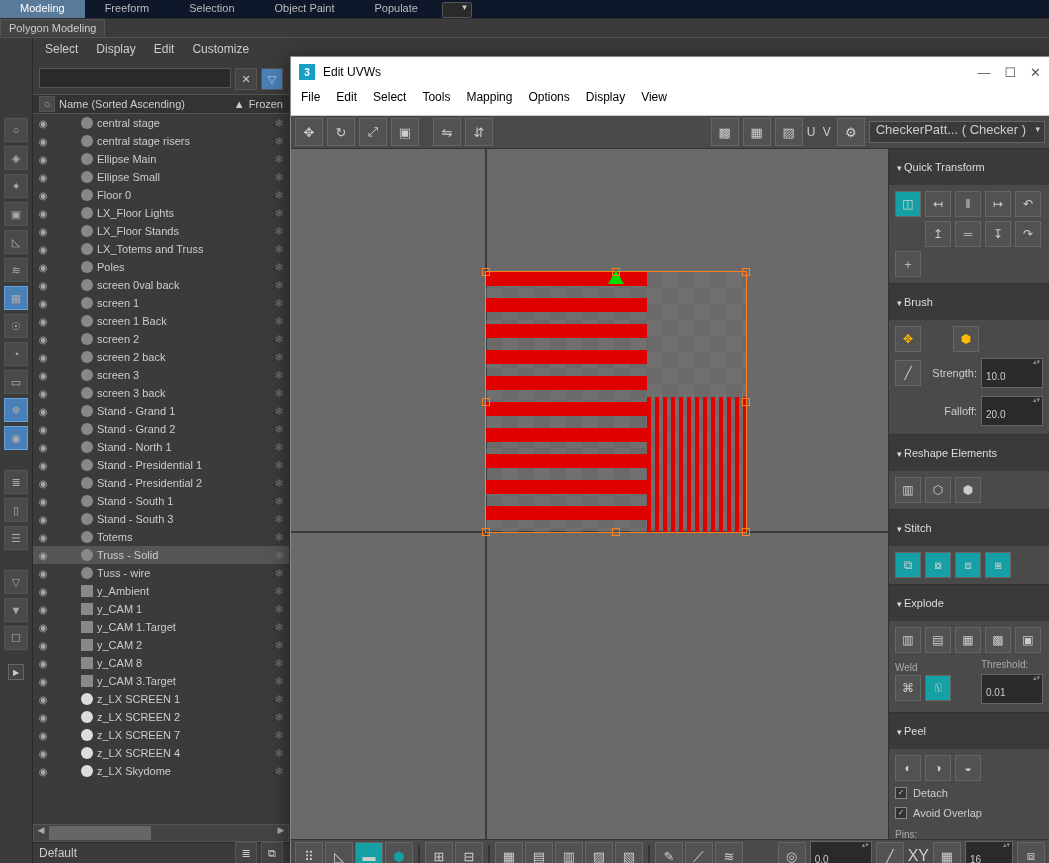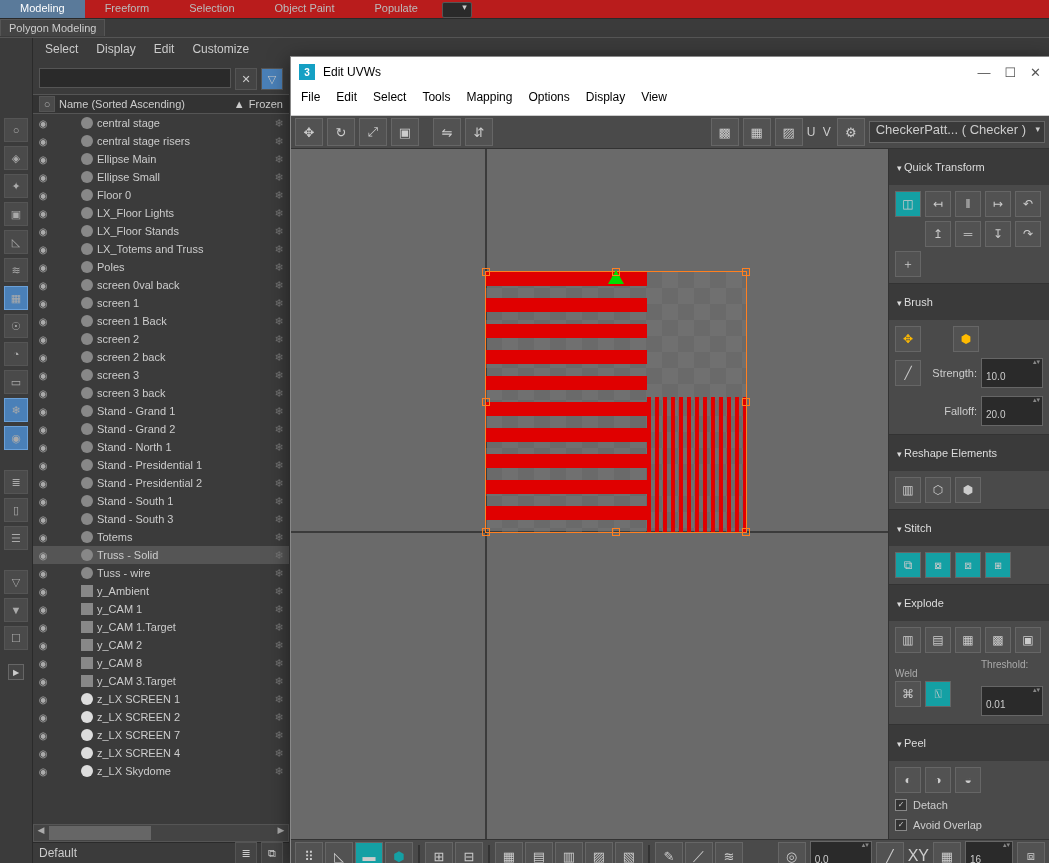--- a/index.html
+++ b/index.html
@@ -1,16 +1,16 @@
 <!DOCTYPE html>
 <html><head>
 <meta charset="utf-8">
 <style>
 html,body{margin:0;padding:0;width:1049px;height:863px;background:#3b3b3b;font-family:"Segoe UI",Arial,sans-serif;font-size:12px;color:#ccc;overflow:hidden}
-.top-tabs{height:18px;background:#b91c1c;display:flex;border-bottom:1px solid #2a2a2a}
+.top-tabs{height:18px;background:#0f172a;display:flex;border-bottom:1px solid #2a2a2a}
 .top-tab{padding:2px 20px 0;font-size:11px;color:#bbb}
 .top-tab.active{background:#5a7a9a;color:#fff}
 .top-dropdown{width:28px;height:14px;margin:2px 4px;background:#2a2a2a;border:1px solid #555;border-radius:2px;position:relative}
 .top-dropdown::after{content:"▾";position:absolute;right:4px;top:-1px;font-size:9px;color:#ccc}
 .ribbon{height:18px;background:#3b3b3b;border-bottom:1px solid #555}
 .ribbon-tab{display:inline-block;padding:2px 8px;font-size:11px;color:#ccc;border:1px solid #555;border-bottom:none;background:#444}
 .main{display:flex;height:825px}
 .left-col{width:32px;background:#3b3b3b;border-right:1px solid #2a2a2a;display:flex;flex-direction:column;align-items:center;padding-top:80px;gap:4px}
 .left-btn{width:22px;height:22px;background:#4a4a4a;border:1px solid #555;display:flex;align-items:center;justify-content:center;font-size:11px;color:#aaa}
 .left-btn.active{background:#4a80b8;border-color:#6aa0d8}
@@ -648,21 +648,21 @@
           <div class="ro-btn">▣</div>
           <div class="ro-row" style="align-items:center">
             <div style="flex:1">
               <div style="font-size:10px;color:#aaa;margin-bottom:2px">Weld</div>
               <div style="display:flex;gap:4px">
                 <div class="ro-btn">⌘</div>
                 <div class="ro-btn on">⍂</div>
               </div>
             </div>
             <div>
-              <div style="font-size:10px;color:#aaa;margin-bottom:16px">Threshold:</div>
+              <div style="font-size:10px;color:#aaa;margin-bottom:4px">Threshold:</div>
               <div class="spin">0.01</div>
             </div>
           </div>
         </div>
       </div>
       <div class="rollout">
         <div class="ro-head">Peel</div>
         <div class="ro-body">
           <div class="ro-btn">◐</div>
           <div class="ro-btn">◑</div>

